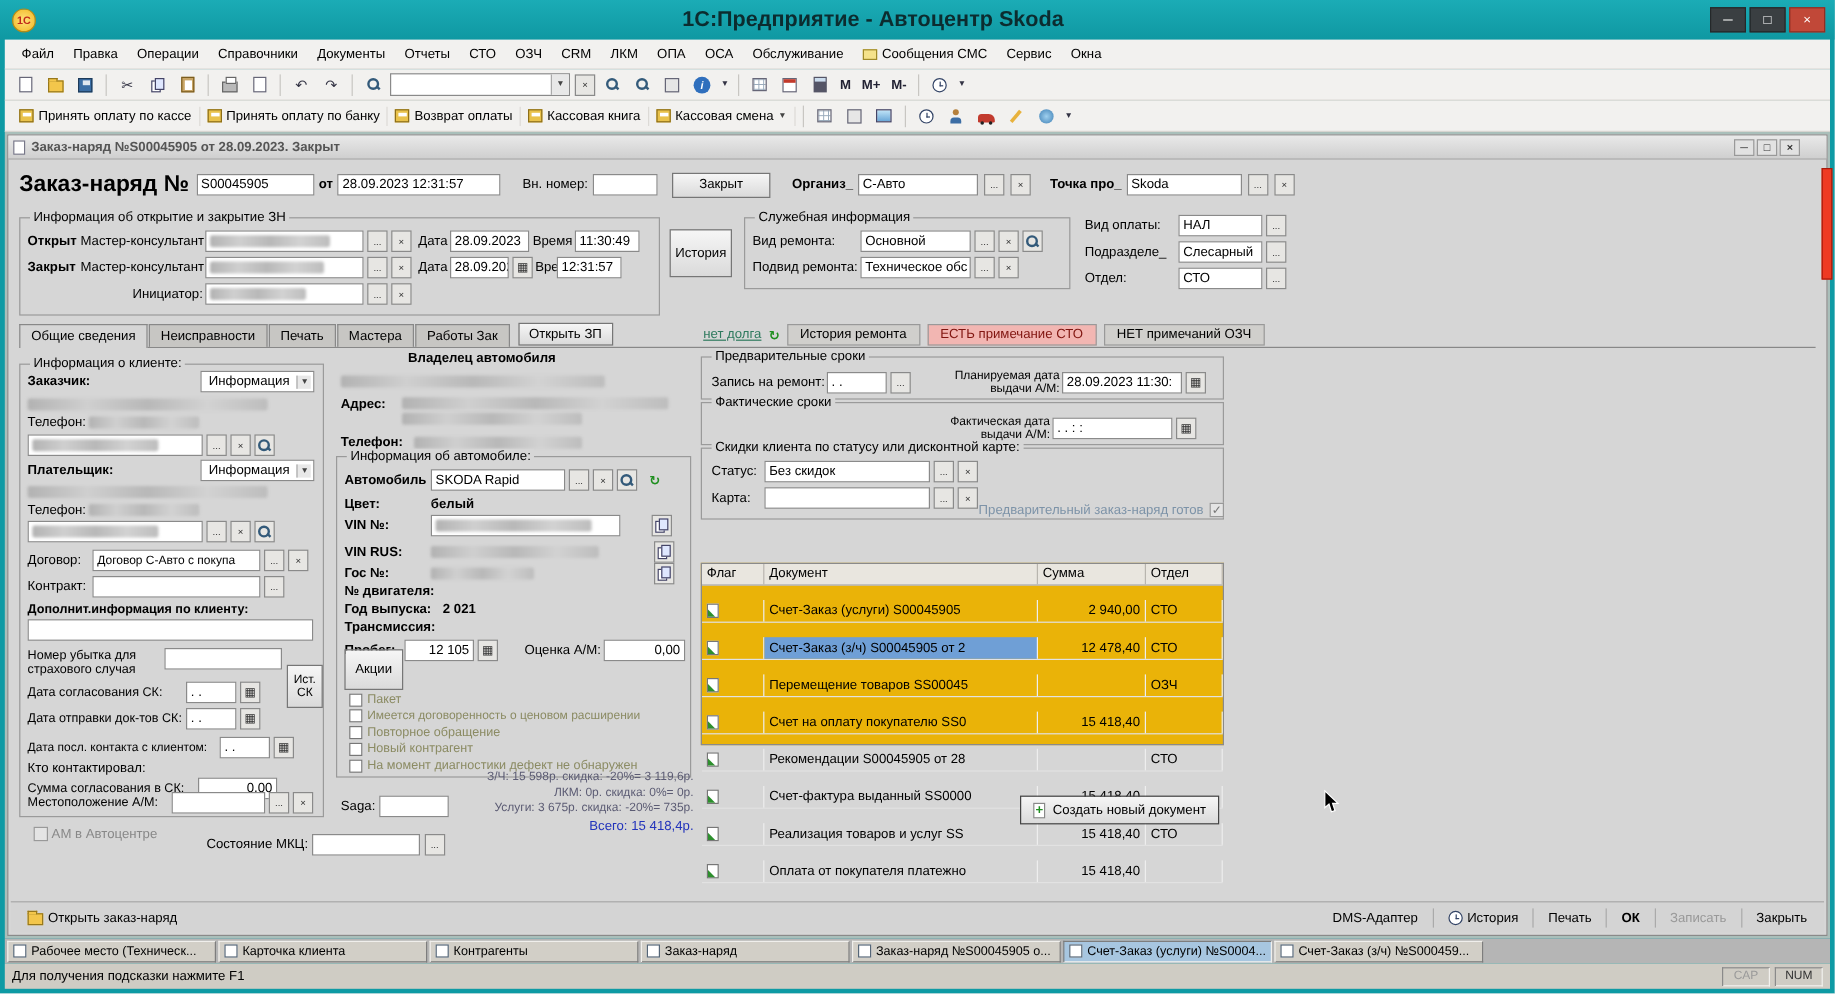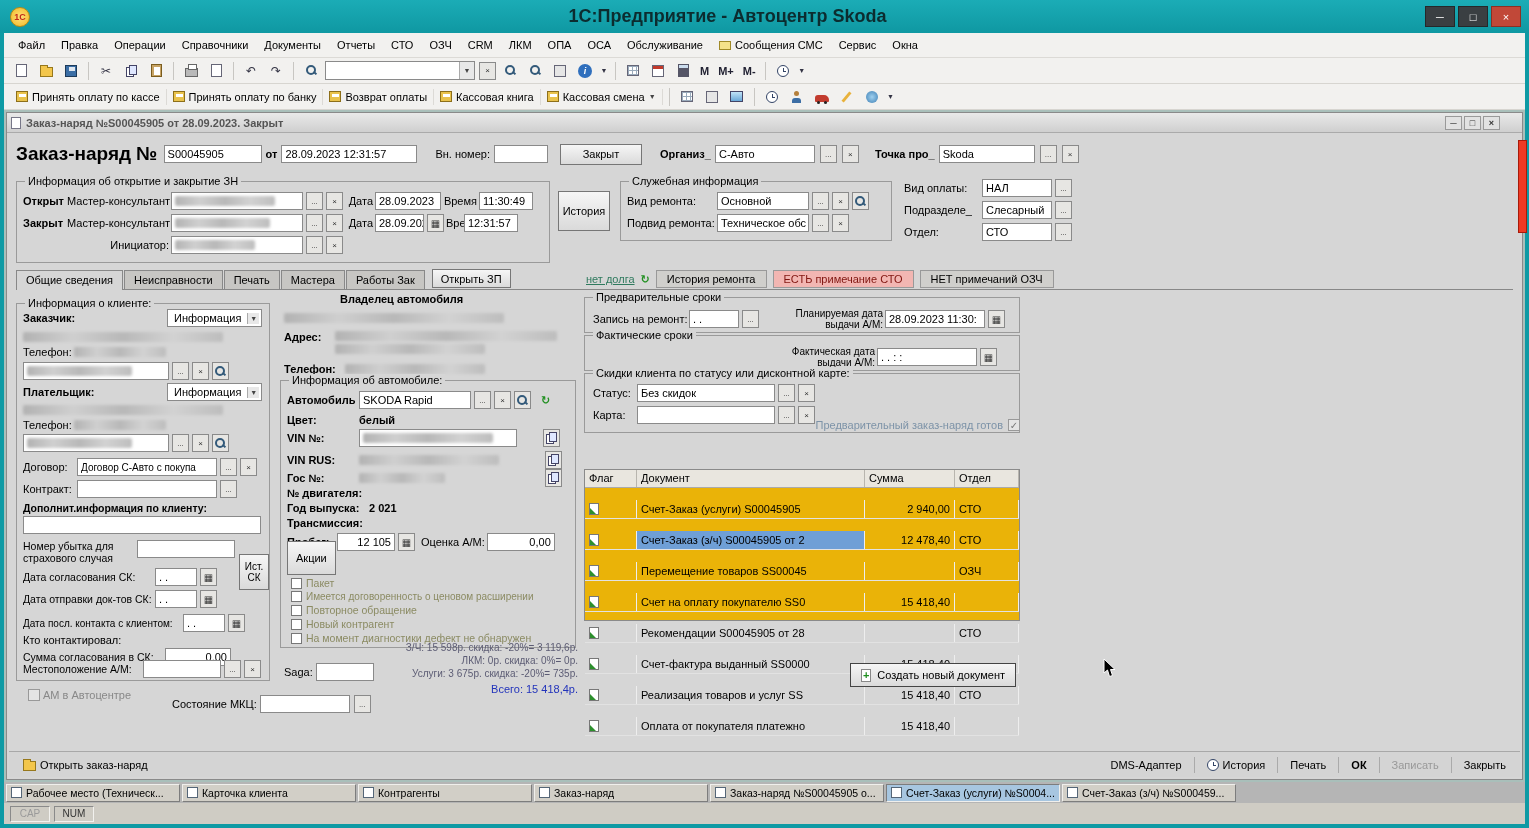--- a/index.html
+++ b/index.html
@@ -733,21 +733,21 @@
             <span class="lb b" style="width:80px">Год выпуска:</span>
             <span class="lb b">2 021</span>
           </div>
           <div class="car-r" style="top:136px">
               <span class="lb b">Трансмиссия:</span>
             </div>
           <div class="car-r" style="top:152px">
             <span class="lb b" style="width:48px">Пробег:</span>
             <span class="fld ar" style="width:58px">12 105</span>
             <span class="btn-sq cal">▦</span>
-            <span class="lb" style="margin-left:4px">Оценка А/М:</span>
+            <span class="lb" style="margin-left:20px">Оценка А/М:</span>
             <span class="fld ar" style="width:68px">0,00</span>
           </div>
           <span class="btn" style="position:absolute;left:6px;top:160px;height:18px;padding:16px 8px">Акции</span>
           <div style="position:absolute;left:10px;top:196px">
 
               <div style="display:flex;align-items:center;gap:4px;margin-bottom:2px">
                 <span class="cb" style="width:11px;height:11px"></span>
                 <span class="olive" style="font-size:10.5px;white-space:nowrap">Пакет</span>
               </div>
 
@@ -977,20 +977,21 @@
         <span class="tkb-lbl">Счет-Заказ (услуги) №S0004...</span>
       </span>
 
       <span class="tkb">
         <span class="tkb-ico"></span>
         <span class="tkb-lbl">Счет-Заказ (з/ч) №S000459...</span>
       </span>
     </div>
 
   <div class="statusbar">
+    <span class="sb-hint">Для получения подсказки нажмите F1</span>
     <span class="sb-cell sb-cap">CAP</span>
     <span class="sb-cell sb-num">NUM</span>
   </div>
 
   <div class="alert-stripe"></div>
 
   <svg class="cursor" width="13" height="20" viewBox="0 0 13 20">
     <polygon points="1,1 1,15 4.5,12 6.5,18.5 9.5,17.5 7.5,11.5 12,11.5" fill="#000" stroke="#fff" stroke-width="1"></polygon>
   </svg>
 

